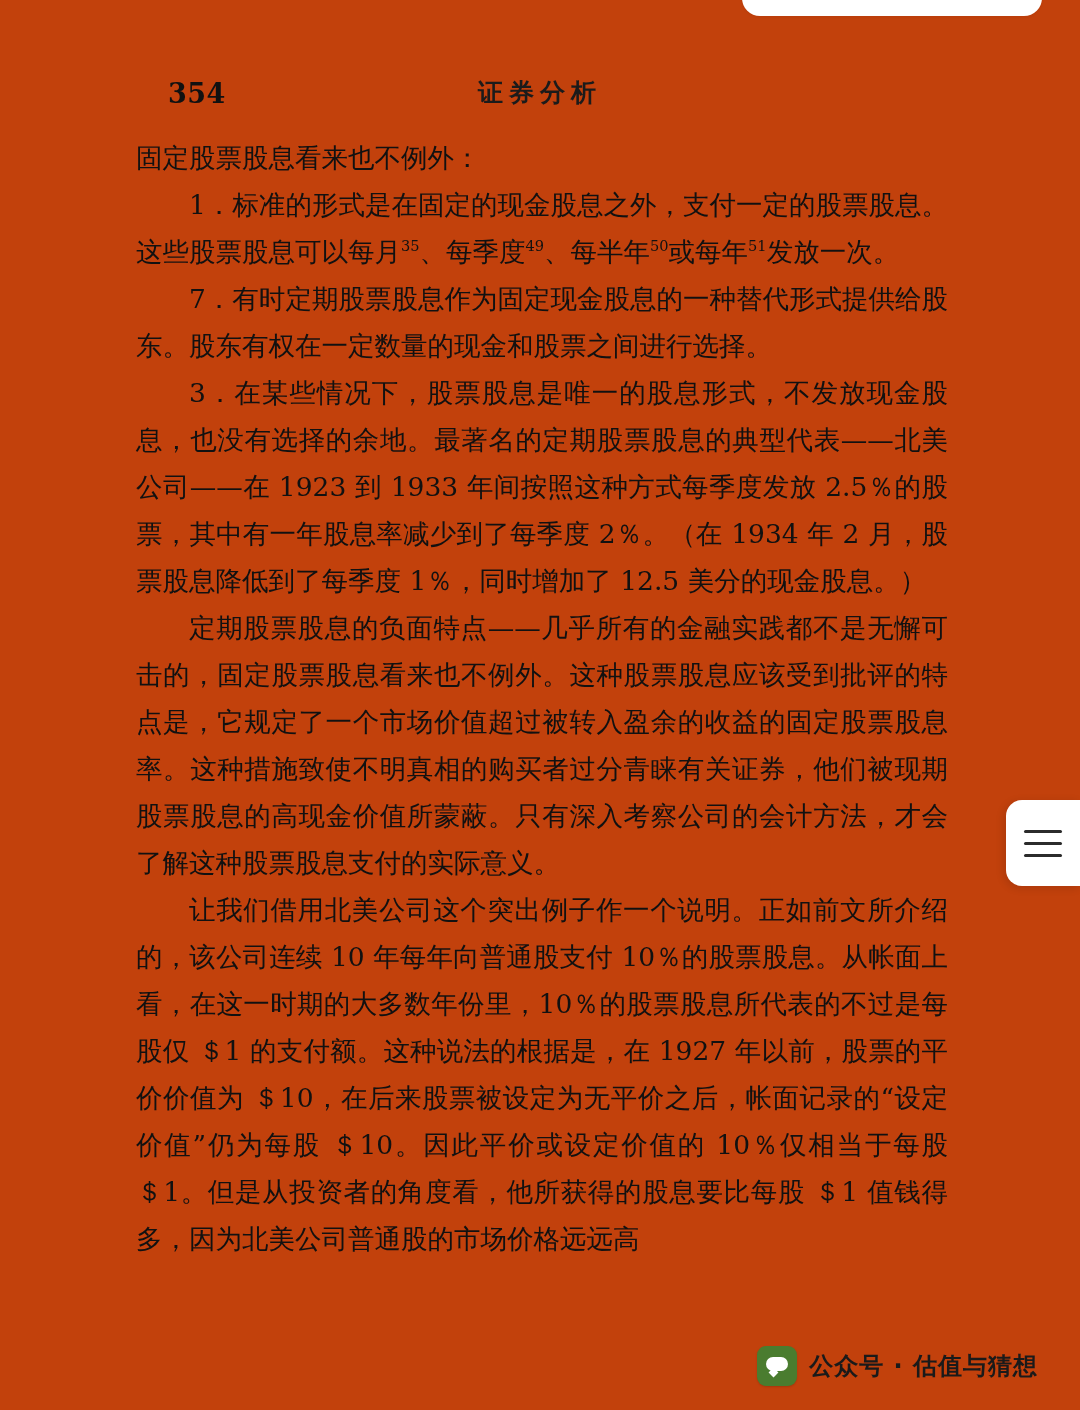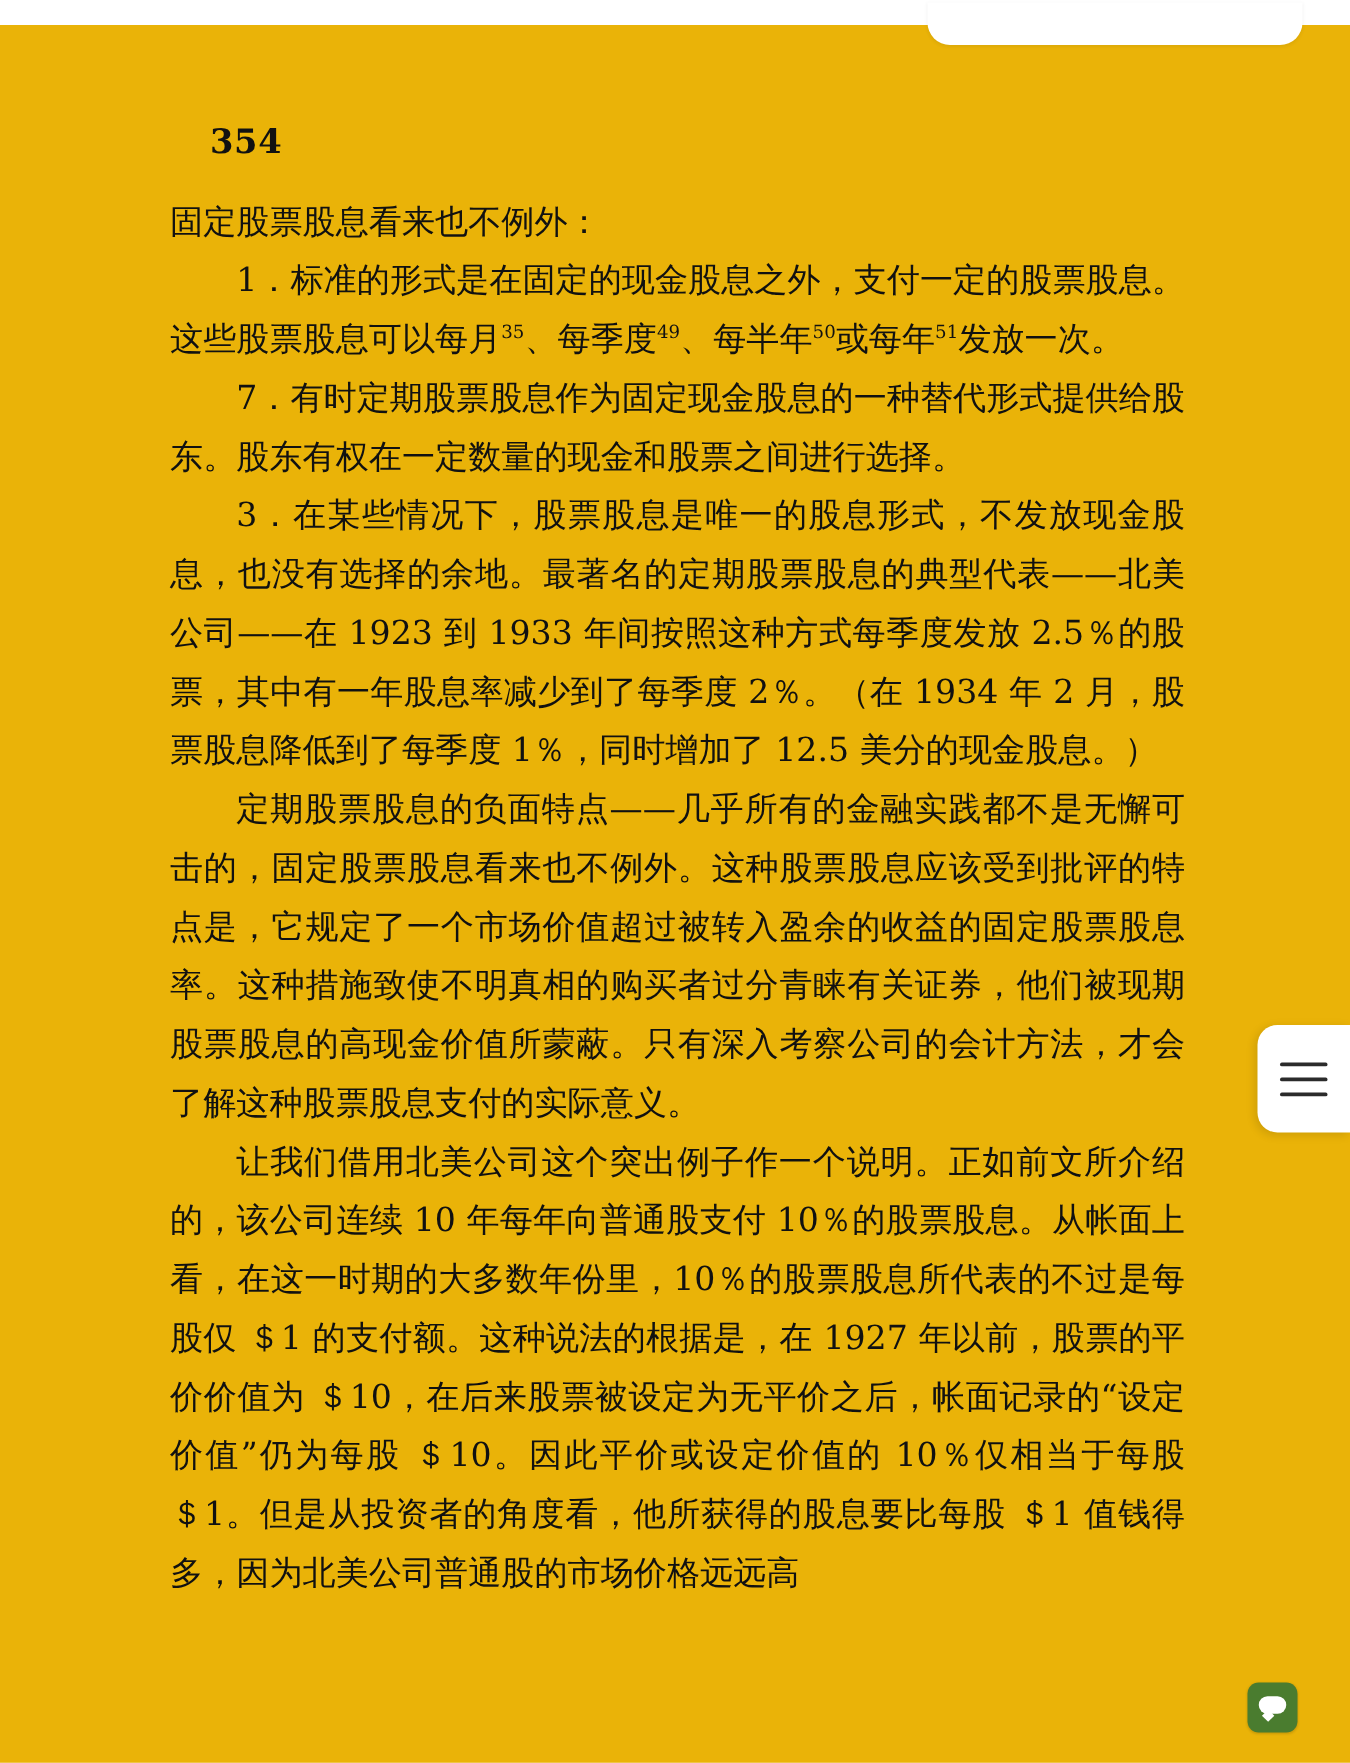--- a/index.html
+++ b/index.html
@@ -11,22 +11,21 @@
     height: 1410px;
     background: #ffffff;
     font-family: "DejaVu Serif", "Liberation Serif", serif;
     position: relative;
     overflow: hidden;
   }
 
   .page {
     position: absolute;
     inset: 0;
-    background: #eab308;
-    margin-top: 20px;
+    background: #c2410c;
   }
 
   
   .top-chrome {
     position: absolute;
     top: -18px;
     right: 38px;
     width: 300px;
     height: 34px;
     background: #ffffff;
@@ -162,20 +161,21 @@
   }
 </style>
 </head>
 <body>
 
 <div class="page">
 
   <div class="top-chrome"></div>
 
   <div class="page-number">354</div>
+  <div class="book-title">证券分析</div>
 
   <div class="body-text">
     <p class="plain">固定股票股息看来也不例外：</p>
 
     <p class="indent">1．标准的形式是在固定的现金股息之外，支付一定的股票股息。这些股票股息可以每月<sup>35</sup>、每季度<sup>49</sup>、每半年<sup>50</sup>或每年<sup>51</sup>发放一次。</p>
 
     <p class="indent">7．有时定期股票股息作为固定现金股息的一种替代形式提供给股东。股东有权在一定数量的现金和股票之间进行选择。</p>
     <p class="indent">3．在某些情况下，股票股息是唯一的股息形式，不发放现金股息，也没有选择的余地。最著名的定期股票股息的典型代表——北美公司——在 1923 到 1933 年间按照这种方式每季度发放 2.5％的股票，其中有一年股息率减少到了每季度 2％。（在 1934 年 2 月，股票股息降低到了每季度 1％，同时增加了 12.5 美分的现金股息。）</p>
     <p class="bold-lead bold-para">定期股票股息的负面特点——几乎所有的金融实践都不是无懈可击的，固定股票股息看来也不例外。这种股票股息应该受到批评的特点是，它规定了一个市场价值超过被转入盈余的收益的固定股票股息率。这种措施致使不明真相的购买者过分青睐有关证券，他们被现期股票股息的高现金价值所蒙蔽。只有深入考察公司的会计方法，才会了解这种股票股息支付的实际意义。</p>
     <p class="indent">让我们借用北美公司这个突出例子作一个说明。正如前文所介绍的，该公司连续 10 年每年向普通股支付 10％的股票股息。从帐面上看，在这一时期的大多数年份里，10％的股票股息所代表的不过是每股仅 ＄1 的支付额。这种说法的根据是，在 1927 年以前，股票的平价价值为 ＄10，在后来股票被设定为无平价之后，帐面记录的“设定价值”仍为每股 ＄10。因此平价或设定价值的 10％仅相当于每股 ＄1。但是从投资者的角度看，他所获得的股息要比每股 ＄1 值钱得多，因为北美公司普通股的市场价格远远高</p>
@@ -184,15 +184,16 @@
   <div class="floating-menu">
     <span class="bars">
       <i></i>
         <i></i>
         <i></i>
     </span>
   </div>
 
   <div class="watermark">
     <span class="wm-logo"></span>
+    <span class="wm-text">公众号 · 估值与猜想</span>
   </div>
 
 </div>
 
 </body></html>

